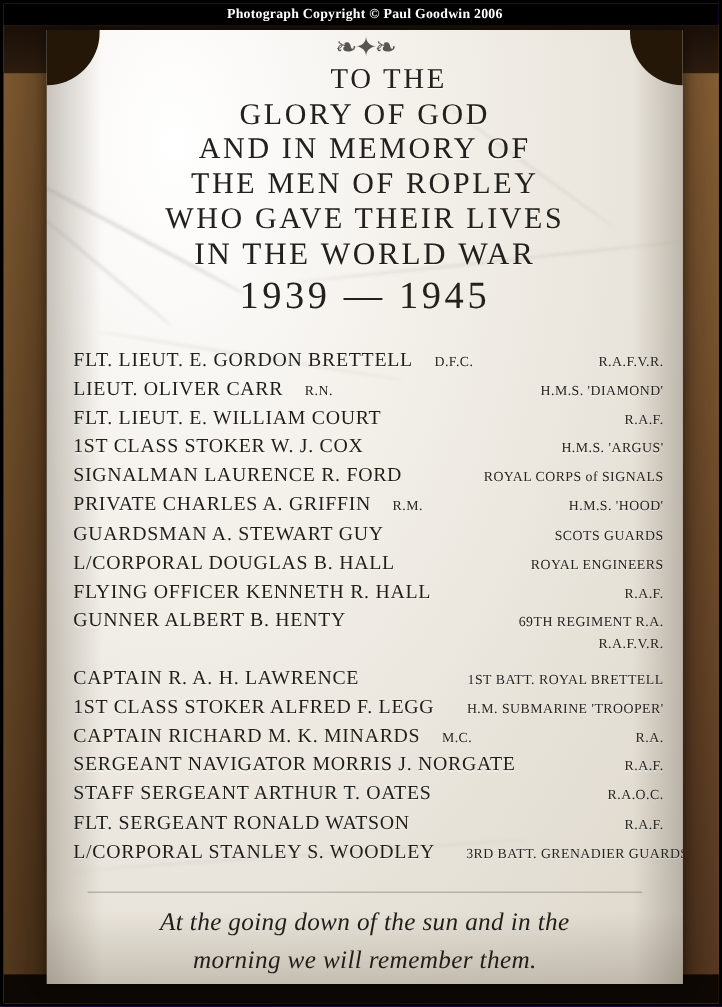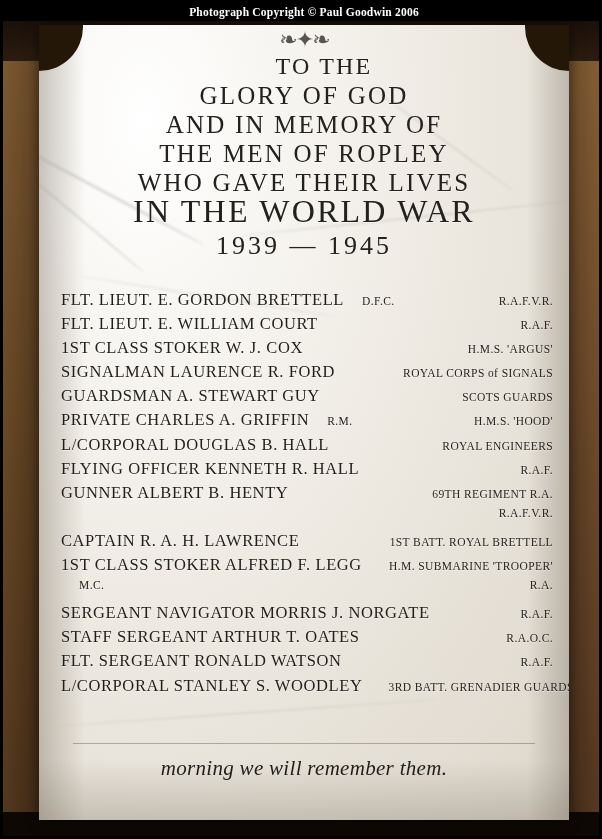--- a/index.html
+++ b/index.html
@@ -168,23 +168,23 @@
   }
   .head-line {
     font-size: 25px;
     line-height: 27px;
     letter-spacing: 2.2px;
     font-weight: 500;
     margin-bottom: 2px;
     text-shadow: 0 1px 0 rgba(255,255,255,0.5);
   }
   .head-line.l1 { font-size: 24px; padding-left: 40px; }
-  .head-line.l6 { font-size: 32px; }
+  .head-line.l6 { font-size: 26px; }
   .head-dates {
-    font-size: 26px;
+    font-size: 32px;
     line-height: 34px;
     letter-spacing: 3px;
     margin-top: 4px;
     color: #23211d;
   }
 
   
   .names {
     position: absolute;
     top: 265px;
@@ -278,45 +278,50 @@
         <div class="head-dates">1939 — 1945</div>
       </div>
 
       <div class="names">
         <div class="name-row">
           <span class="name-main">FLT. LIEUT. E. GORDON BRETTELL</span>
           <span class="name-unit near">D.F.C.</span>
           <span class="name-unit">R.A.F.V.R.</span>
         </div>
         <div class="name-row">
+          <span class="name-main">LIEUT. OLIVER CARR</span>
+          <span class="name-unit near">R.N.</span>
+          <span class="name-unit">H.M.S. 'DIAMOND'</span>
+        </div>
+        <div class="name-row">
           <span class="name-main">FLT. LIEUT. E. WILLIAM COURT</span>
           <span class="name-unit near"></span>
           <span class="name-unit">R.A.F.</span>
         </div>
         <div class="name-row">
           <span class="name-main">1ST CLASS STOKER W. J. COX</span>
           <span class="name-unit near"></span>
           <span class="name-unit">H.M.S. 'ARGUS'</span>
         </div>
         <div class="name-row">
           <span class="name-main">SIGNALMAN LAURENCE R. FORD</span>
           <span class="name-unit near"></span>
           <span class="name-unit">ROYAL CORPS of SIGNALS</span>
-        </div>
-        <div class="name-row">
-          <span class="name-main">GUARDSMAN A. STEWART GUY</span>
-          <span class="name-unit near"></span>
-          <span class="name-unit">SCOTS GUARDS</span>
         </div>
         <div class="name-row">
           <span class="name-main">PRIVATE CHARLES A. GRIFFIN</span>
           <span class="name-unit near">R.M.</span>
           <span class="name-unit">H.M.S. 'HOOD'</span>
         </div>
         <div class="name-row">
+          <span class="name-main">GUARDSMAN A. STEWART GUY</span>
+          <span class="name-unit near"></span>
+          <span class="name-unit">SCOTS GUARDS</span>
+        </div>
+        <div class="name-row">
           <span class="name-main">L/CORPORAL DOUGLAS B. HALL</span>
           <span class="name-unit near"></span>
           <span class="name-unit">ROYAL ENGINEERS</span>
         </div>
         <div class="name-row">
           <span class="name-main">FLYING OFFICER KENNETH R. HALL</span>
           <span class="name-unit near"></span>
           <span class="name-unit">R.A.F.</span>
         </div>
         <div class="name-row">
@@ -332,20 +337,21 @@
           <span class="name-main">CAPTAIN R. A. H. LAWRENCE</span>
           <span class="name-unit near"></span>
           <span class="name-unit">1ST BATT. ROYAL BRETTELL</span>
         </div>
         <div class="name-row">
           <span class="name-main">1ST CLASS STOKER ALFRED F. LEGG</span>
           <span class="name-unit near"></span>
           <span class="name-unit">H.M. SUBMARINE 'TROOPER'</span>
         </div>
         <div class="name-row">
+          <span class="name-main">CAPTAIN RICHARD M. K. MINARDS</span>
           <span class="name-unit near">M.C.</span>
           <span class="name-unit">R.A.</span>
         </div>
         <div class="name-row">
           <span class="name-main">SERGEANT NAVIGATOR MORRIS J. NORGATE</span>
           <span class="name-unit near"></span>
           <span class="name-unit">R.A.F.</span>
         </div>
         <div class="name-row">
           <span class="name-main">STAFF SERGEANT ARTHUR T. OATES</span>
@@ -360,18 +366,19 @@
         <div class="name-row">
           <span class="name-main">L/CORPORAL STANLEY S. WOODLEY</span>
           <span class="name-unit near"></span>
           <span class="name-unit">3RD BATT. GRENADIER GUARDS</span>
         </div>
       </div>
 
       <div class="rule"></div>
 
       <div class="epitaph">
+        <div>At the going down of the sun and in the</div>
         <div>morning we will remember them.</div>
       </div>
 
     </div>
   </div>
 </div>
 
 </body></html>

